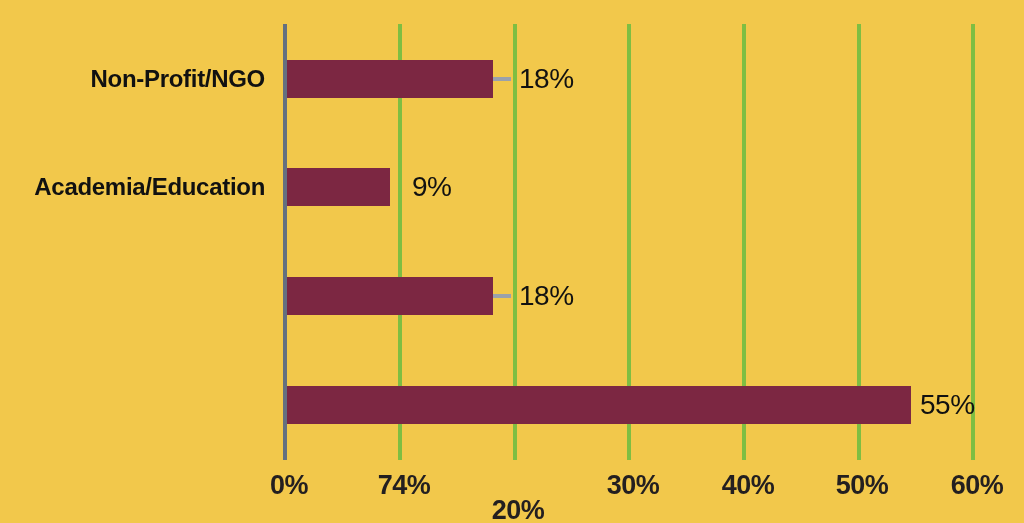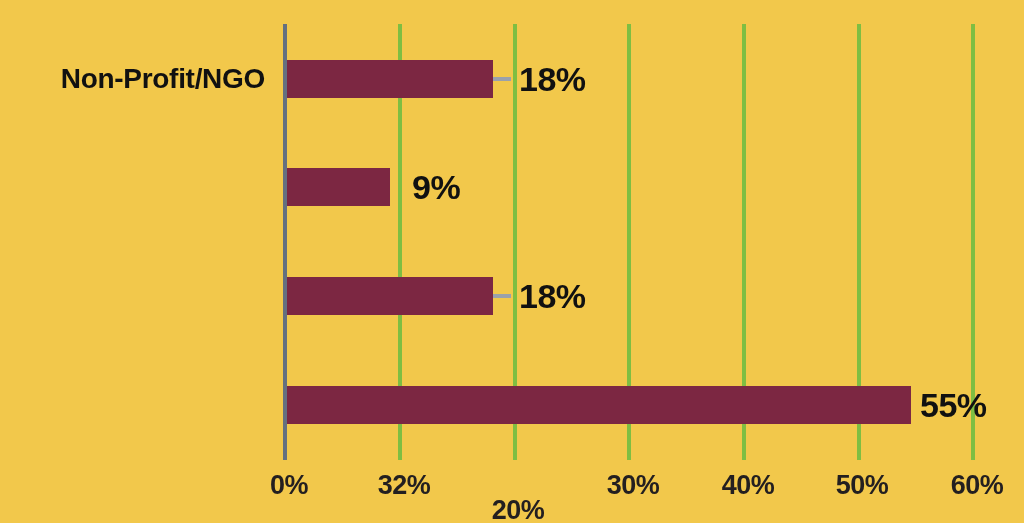--- a/index.html
+++ b/index.html
@@ -56,21 +56,21 @@
     font-weight: bold;
     color: #231F20;
     letter-spacing: -0.5px;
     white-space: nowrap;
   }
 
   .cat-label {
     position: absolute;
     right: 759px; 
     transform: translateY(-50%);
-    font-size: 28px;
+    font-size: 24px;
     font-weight: bold;
     color: #111111;
     white-space: nowrap;
     text-align: left;
     letter-spacing: -0.3px;
   }
 
   .bar {
     position: absolute;
     left: 0;
@@ -83,22 +83,22 @@
     position: absolute;
     width: 18px;
     height: 4px;
     background: #9AA1AB;
     transform: translateY(-50%);
   }
 
   .value-label {
     position: absolute;
     transform: translateY(-50%);
-    font-size: 34px;
-    font-weight: bold;
+    font-size: 28px;
+    font-weight: normal;
     color: #111111;
     white-space: nowrap;
     letter-spacing: -0.5px;
   }
 </style>
 </head>
 <body>
 
 <div id="chart-root">
 
@@ -121,22 +121,23 @@
 
     <div class="bar" style="top:272px; width:206px;"></div>
     <div class="leader" style="left:206px; top:272px;"></div>
     <div class="value-label" style="left:232px; top:272px;">18%</div>
 
     <div class="bar" style="top:381px; width:624px;"></div>
     <div class="value-label" style="left:633px; top:381px;">55%</div>
   </div>
 
   <div class="cat-label" style="top:79px;">Non-Profit/NGO</div>
+  <div class="cat-label" style="top:187px;">Academia/Education</div>
 
   <div class="tick-label" style="left:289px;">0%</div>
-  <div class="tick-label" style="left:404px;">32%</div>
+  <div class="tick-label" style="left:404px;">74%</div>
   <div class="tick-label" style="left:518px;margin-top:25px;">20%</div>
   <div class="tick-label" style="left:633px;text-align:center;">30%</div>
   <div class="tick-label" style="left:748px;">40%</div>
   <div class="tick-label" style="left:862px;">50%</div>
   <div class="tick-label" style="left:977px;">60%</div>
 
 </div>
 
 </body></html>

